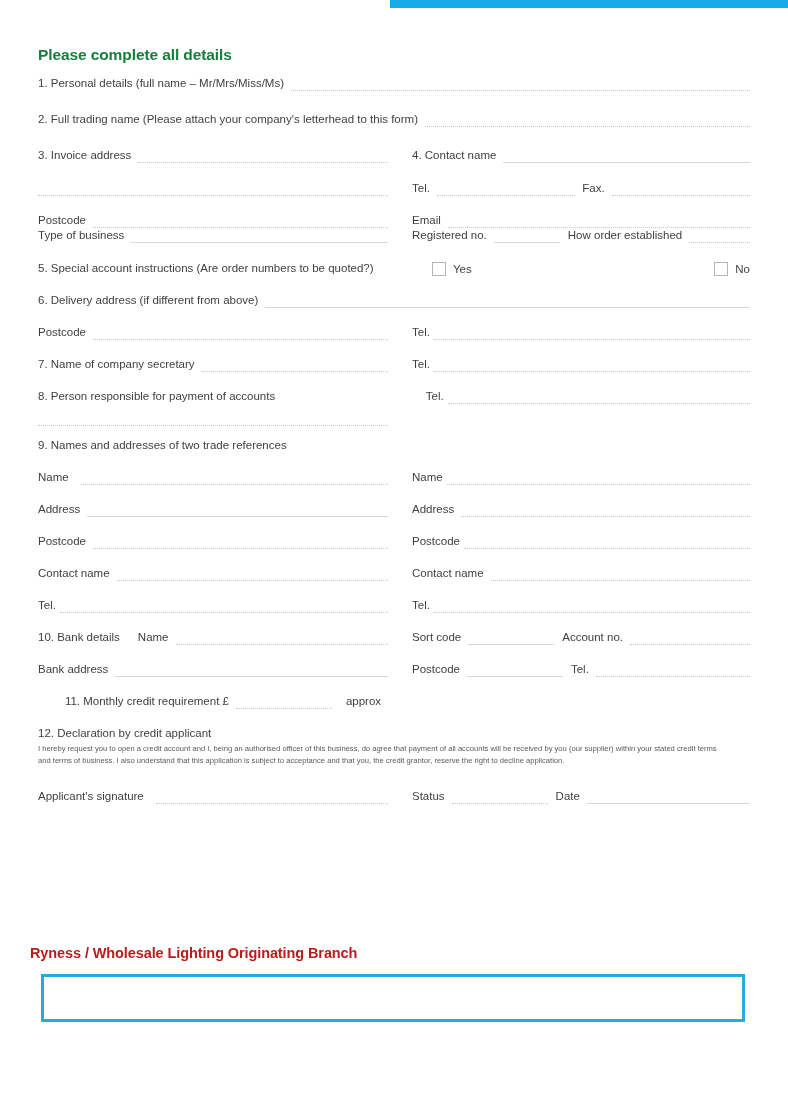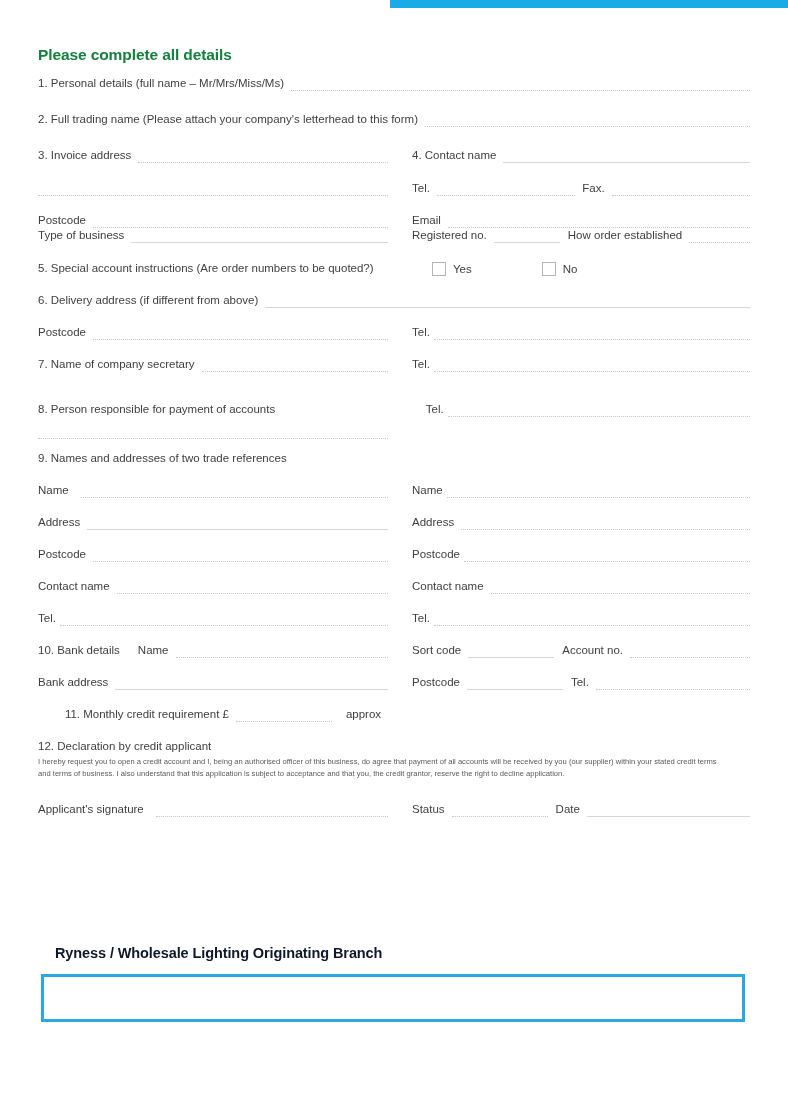--- a/index.html
+++ b/index.html
@@ -123,25 +123,25 @@
   .decl-body {
     font-size: 7.6px;
     line-height: 11.5px;
     color: #5a5a5a;
     width: 690px;
   }
 
   
   .branch-title {
     position: absolute;
-    left: 55px;
+    left: 30px;
     top: 945px;
     font-size: 14.5px;
     font-weight: bold;
-    color: #0f172a;
+    color: #b91c1c;
     letter-spacing: -0.1px;
   }
   .branch-box {
     position: absolute;
     left: 41px;
     top: 974px;
     width: 704px;
     height: 48px;
     border: 3px solid #29A9E0;
     background: #ffffff;
@@ -217,21 +217,21 @@
         <span class="line w-short solidish"></span>
         <span class="lbl" style="margin-left:8px;">How order established</span>
         <span class="line"></span>
       </div>
     </div>
 
     <div class="row" style="margin-top:18px; align-items:center;">
       <div class="col col-left" style="width:394px; padding-right:0;">
         <span class="lbl">5. Special account instructions (Are order numbers to be quoted?)</span>
       </div>
-      <div class="col" style="width:318px; align-items:center;">
+      <div class="col" style="width:318px; align-items:center;justify-content:space-between;">
         <span class="cb-wrap">
           <span class="checkbox"></span>
           <span class="cb-label">Yes</span>
         </span>
         <span class="cb-wrap" style="margin-left:70px;">
           <span class="checkbox"></span>
           <span class="cb-label">No</span>
         </span>
       </div>
     </div>
@@ -258,21 +258,21 @@
       <div class="col col-left">
         <span class="lbl">7.  Name of company secretary</span>
         <span class="line"></span>
       </div>
       <div class="col col-right">
         <span class="lbl">Tel.</span>
         <span class="line nogap"></span>
       </div>
     </div>
 
-    <div class="row" style="margin-top:30px;gap:28px;">
+    <div class="row" style="margin-top:17px;gap:28px;">
       <div class="col col-left">
         <span class="lbl">8. Person responsible for payment of accounts</span>
       </div>
       <div class="col col-right">
         <span class="lbl">Tel.</span>
         <span class="line nogap"></span>
       </div>
     </div>
 
     <div class="row" style="margin-top:20px;">

